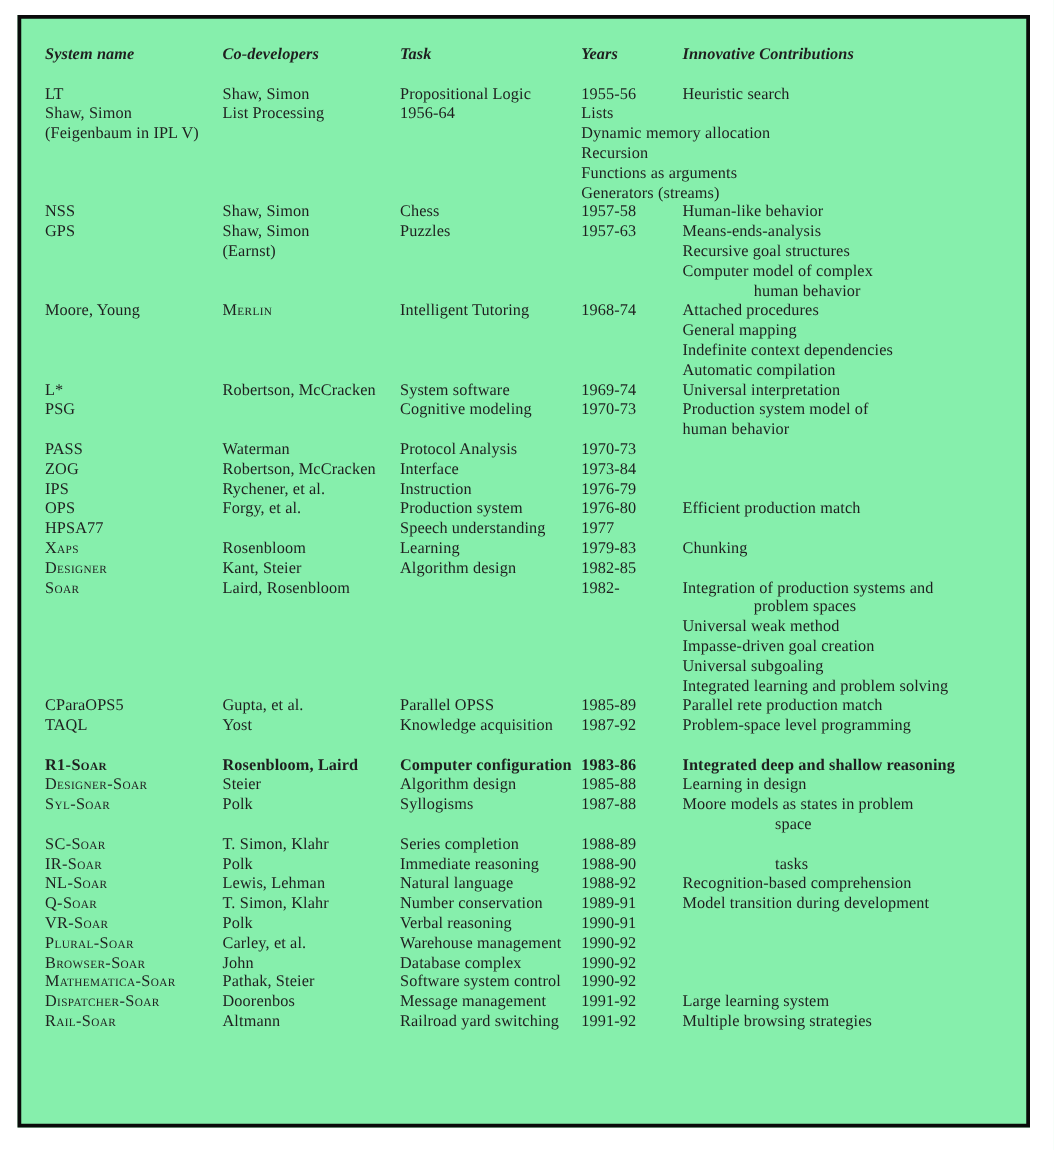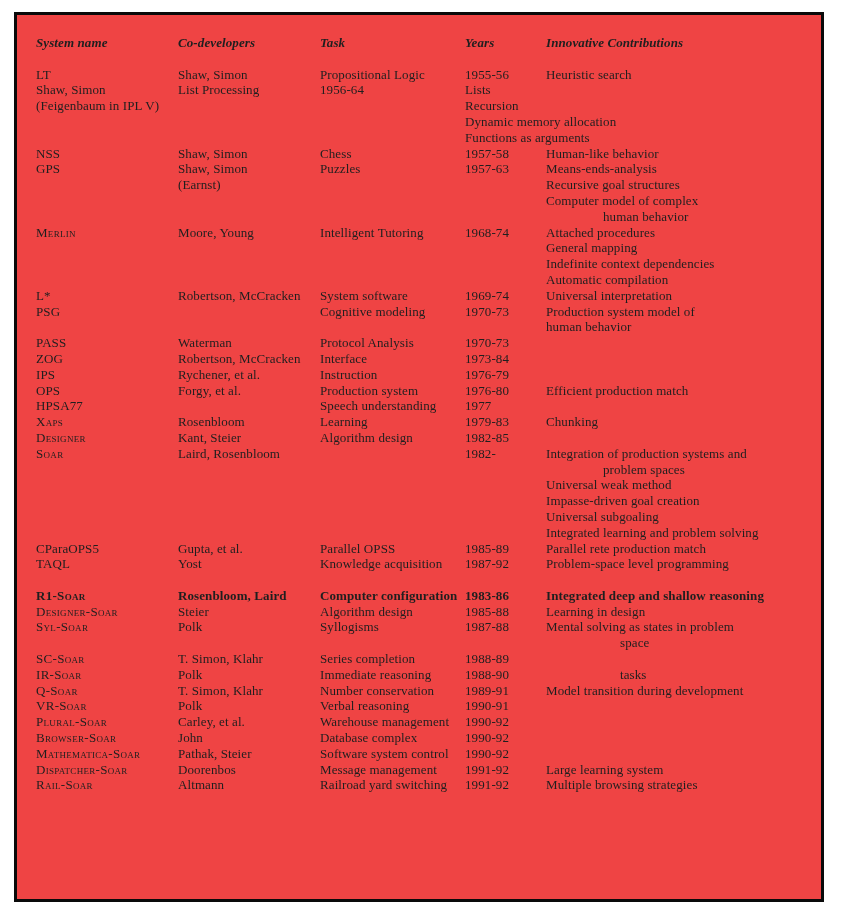--- a/index.html
+++ b/index.html
@@ -18,21 +18,21 @@
     color: #1f1f1f;
   }
   .table-frame {
     position: absolute;
     left: 14px;
     top: 12px;
     width: 810px;
     height: 890px;
     box-sizing: border-box;
     border: 3px solid #0a0a0a;
-    background: #ef4444;
+    background: #86efac;
   }
   .table-content {
     --lh: 15.8px;
     padding: 20px 6px 0 19px;
     font-size: 13px;
     line-height: var(--lh);
     letter-spacing: 0.1px;
   }
   .thead, .trow {
     display: grid;
@@ -77,23 +77,24 @@
           </div>
           <div class="trow">
             <div class="cell">
               <div class="line">Shaw, Simon</div>
               <div class="line">(Feigenbaum in IPL V)</div>
             </div>
             <div class="cell">List Processing</div>
             <div class="cell">1956-64</div>
             <div class="cell">
               <div class="line ind0">Lists</div>
+              <div class="line ind0">Dynamic memory allocation</div>
               <div class="line ind0">Recursion</div>
-              <div class="line ind0">Dynamic memory allocation</div>
               <div class="line ind0">Functions as arguments</div>
+              <div class="line ind0">Generators (streams)</div>
             </div>
           </div>
           <div class="trow">
             <div class="cell">NSS</div>
             <div class="cell">
               <div class="line">Shaw, Simon</div>
             </div>
             <div class="cell">Chess</div>
             <div class="cell">1957-58</div>
             <div class="cell">
@@ -109,24 +110,24 @@
             <div class="cell">Puzzles</div>
             <div class="cell">1957-63</div>
             <div class="cell">
               <div class="line ind0">Means-ends-analysis</div>
               <div class="line ind0">Recursive goal structures</div>
               <div class="line ind0">Computer model of complex</div>
               <div class="line ind1">human behavior</div>
             </div>
           </div>
           <div class="trow">
+            <div class="cell">
+              <div class="line">Moore, Young</div>
+            </div>
             <div class="cell sc">Merlin</div>
-            <div class="cell">
-              <div class="line">Moore, Young</div>
-            </div>
             <div class="cell">Intelligent Tutoring</div>
             <div class="cell">1968-74</div>
             <div class="cell">
               <div class="line ind0">Attached procedures</div>
               <div class="line ind0">General mapping</div>
               <div class="line ind0">Indefinite context dependencies</div>
               <div class="line ind0">Automatic compilation</div>
             </div>
           </div>
           <div class="trow">
@@ -276,21 +277,21 @@
             </div>
           </div>
           <div class="trow">
             <div class="cell sc">Syl-Soar</div>
             <div class="cell">
               <div class="line">Polk</div>
             </div>
             <div class="cell">Syllogisms</div>
             <div class="cell">1987-88</div>
             <div class="cell">
-              <div class="line ind0">Mental solving as states in problem</div>
+              <div class="line ind0">Moore models as states in problem</div>
               <div class="line ind2">space</div>
             </div>
           </div>
           <div class="trow">
             <div class="cell sc">SC-Soar</div>
             <div class="cell">
               <div class="line">T. Simon, Klahr</div>
             </div>
             <div class="cell">Series completion</div>
             <div class="cell">1988-89</div>
@@ -298,20 +299,31 @@
           </div>
           <div class="trow">
             <div class="cell sc">IR-Soar</div>
             <div class="cell">
               <div class="line">Polk</div>
             </div>
             <div class="cell">Immediate reasoning</div>
             <div class="cell">1988-90</div>
             <div class="cell">
               <div class="line ind2">tasks</div>
+            </div>
+          </div>
+          <div class="trow">
+            <div class="cell sc">NL-Soar</div>
+            <div class="cell">
+              <div class="line">Lewis, Lehman</div>
+            </div>
+            <div class="cell">Natural language</div>
+            <div class="cell">1988-92</div>
+            <div class="cell">
+              <div class="line ind0">Recognition-based comprehension</div>
             </div>
           </div>
           <div class="trow">
             <div class="cell sc">Q-Soar</div>
             <div class="cell">
               <div class="line">T. Simon, Klahr</div>
             </div>
             <div class="cell">Number conservation</div>
             <div class="cell">1989-91</div>
             <div class="cell">

